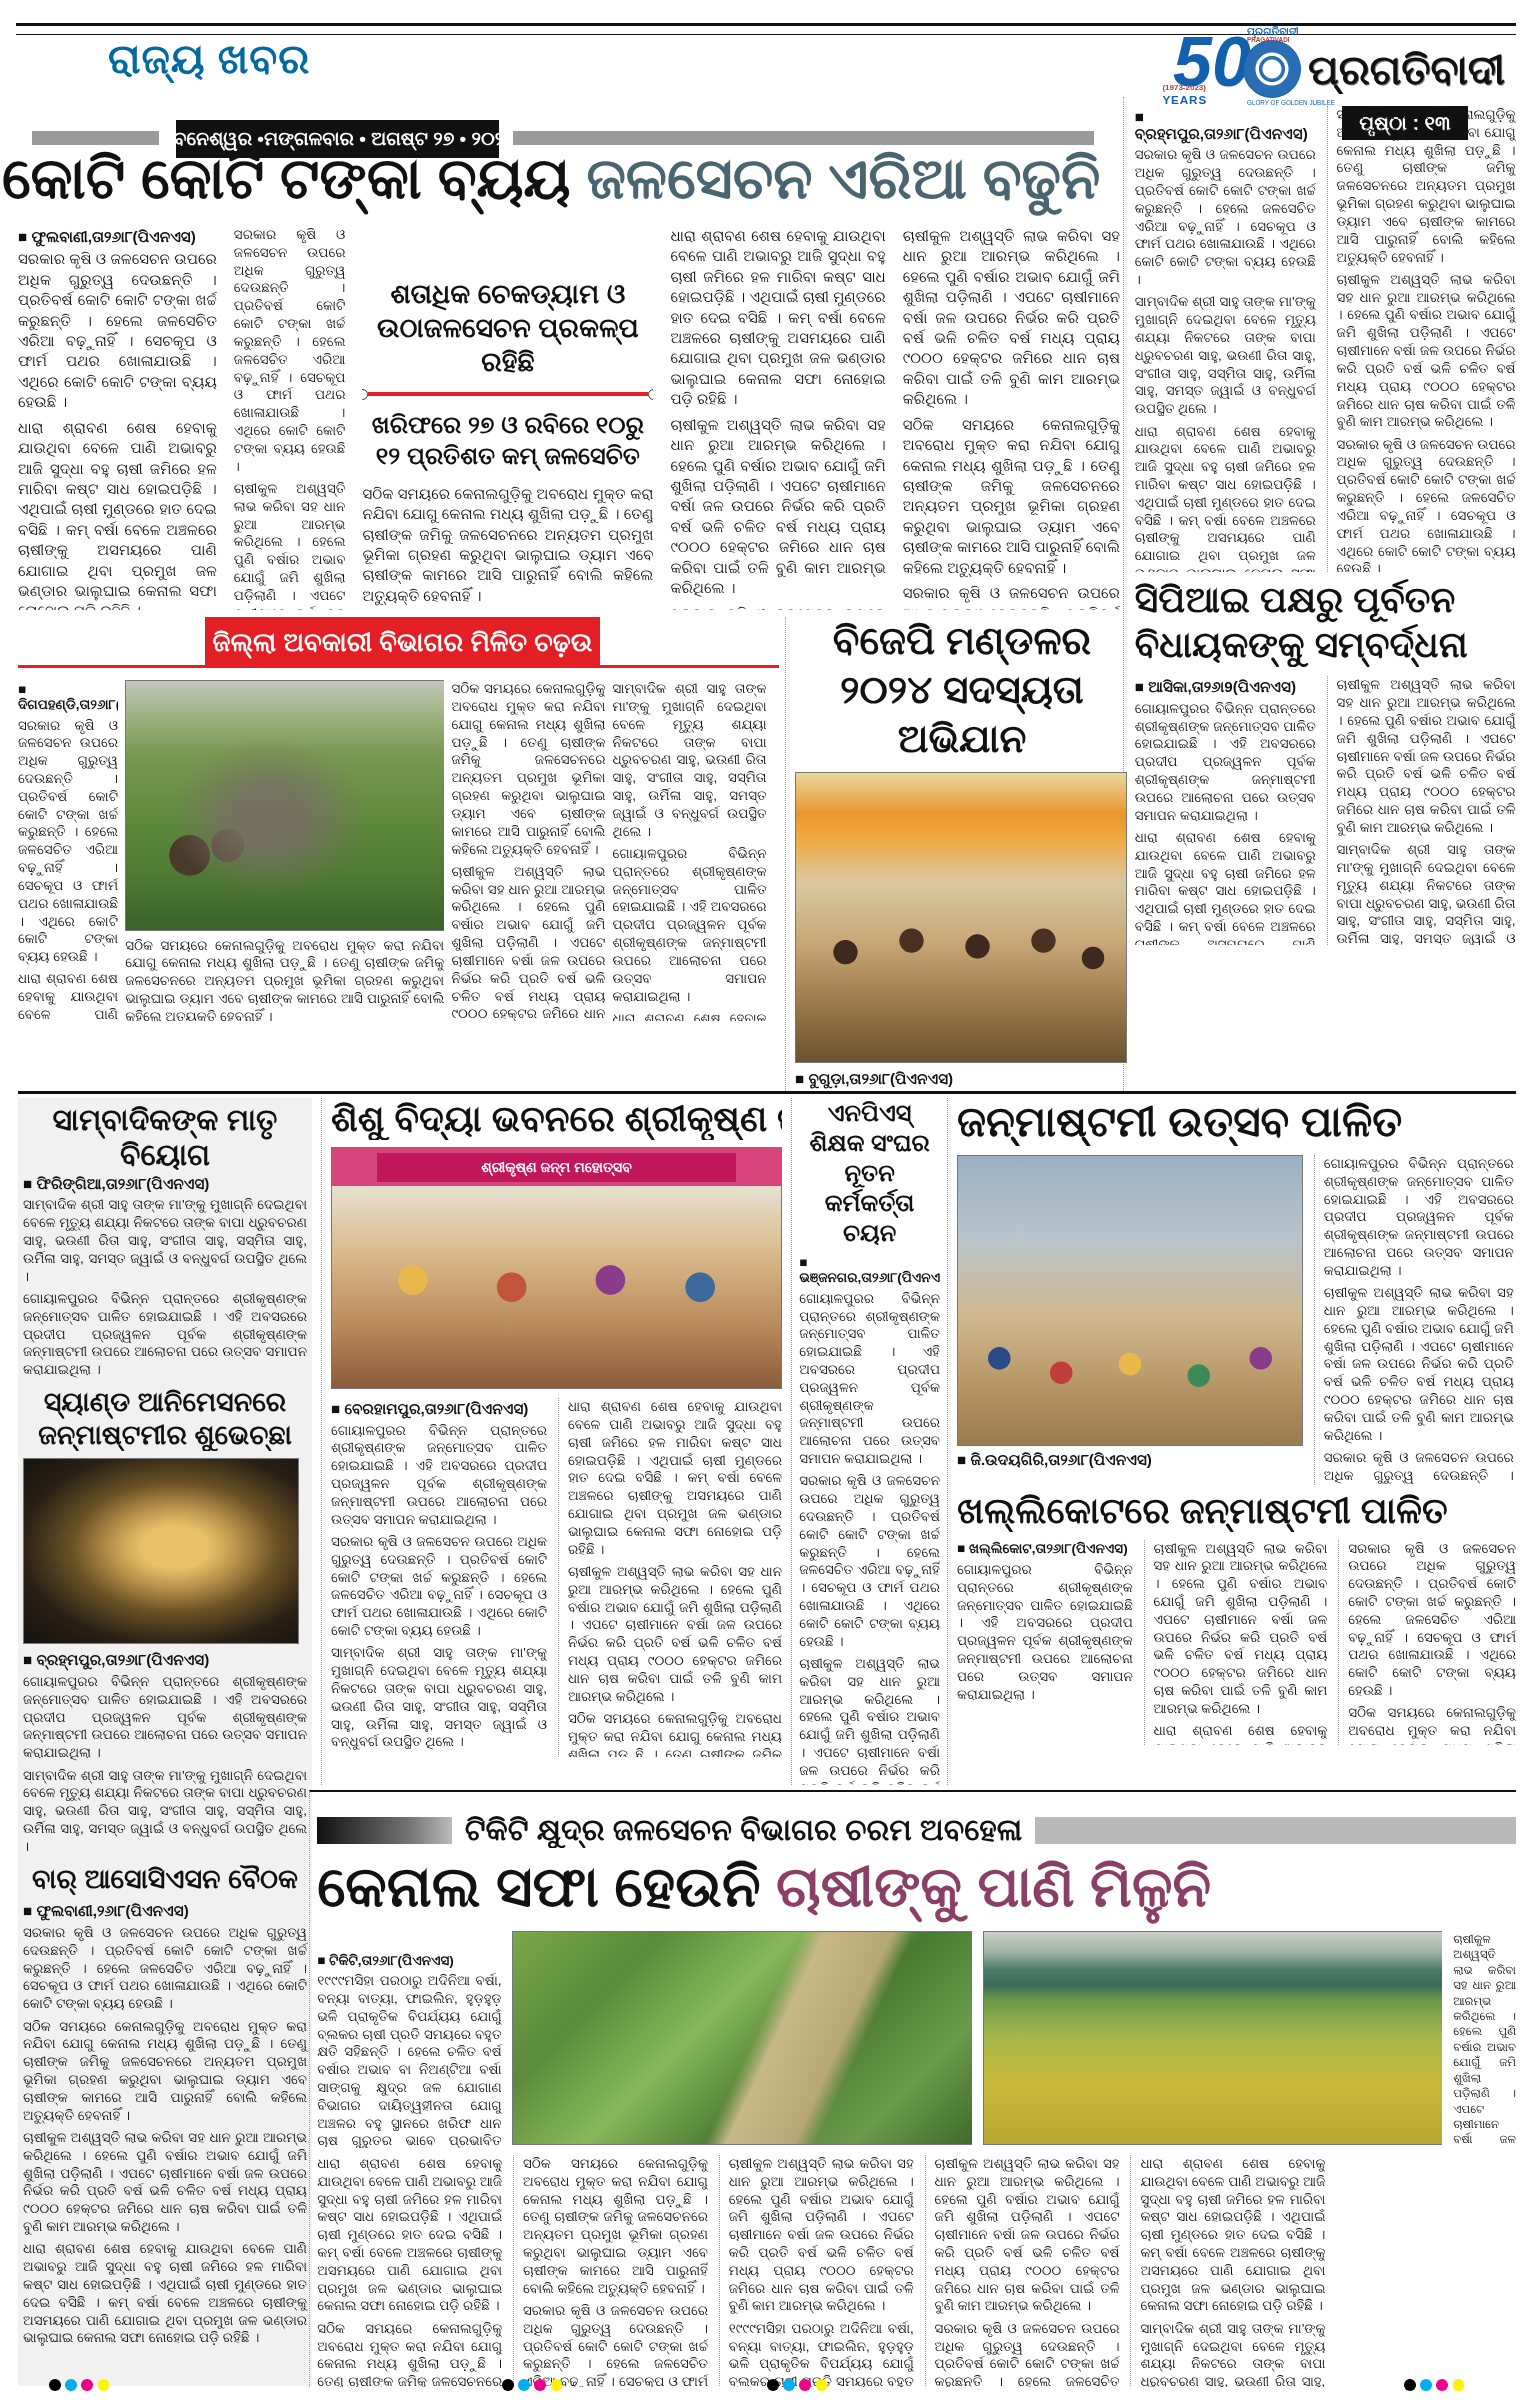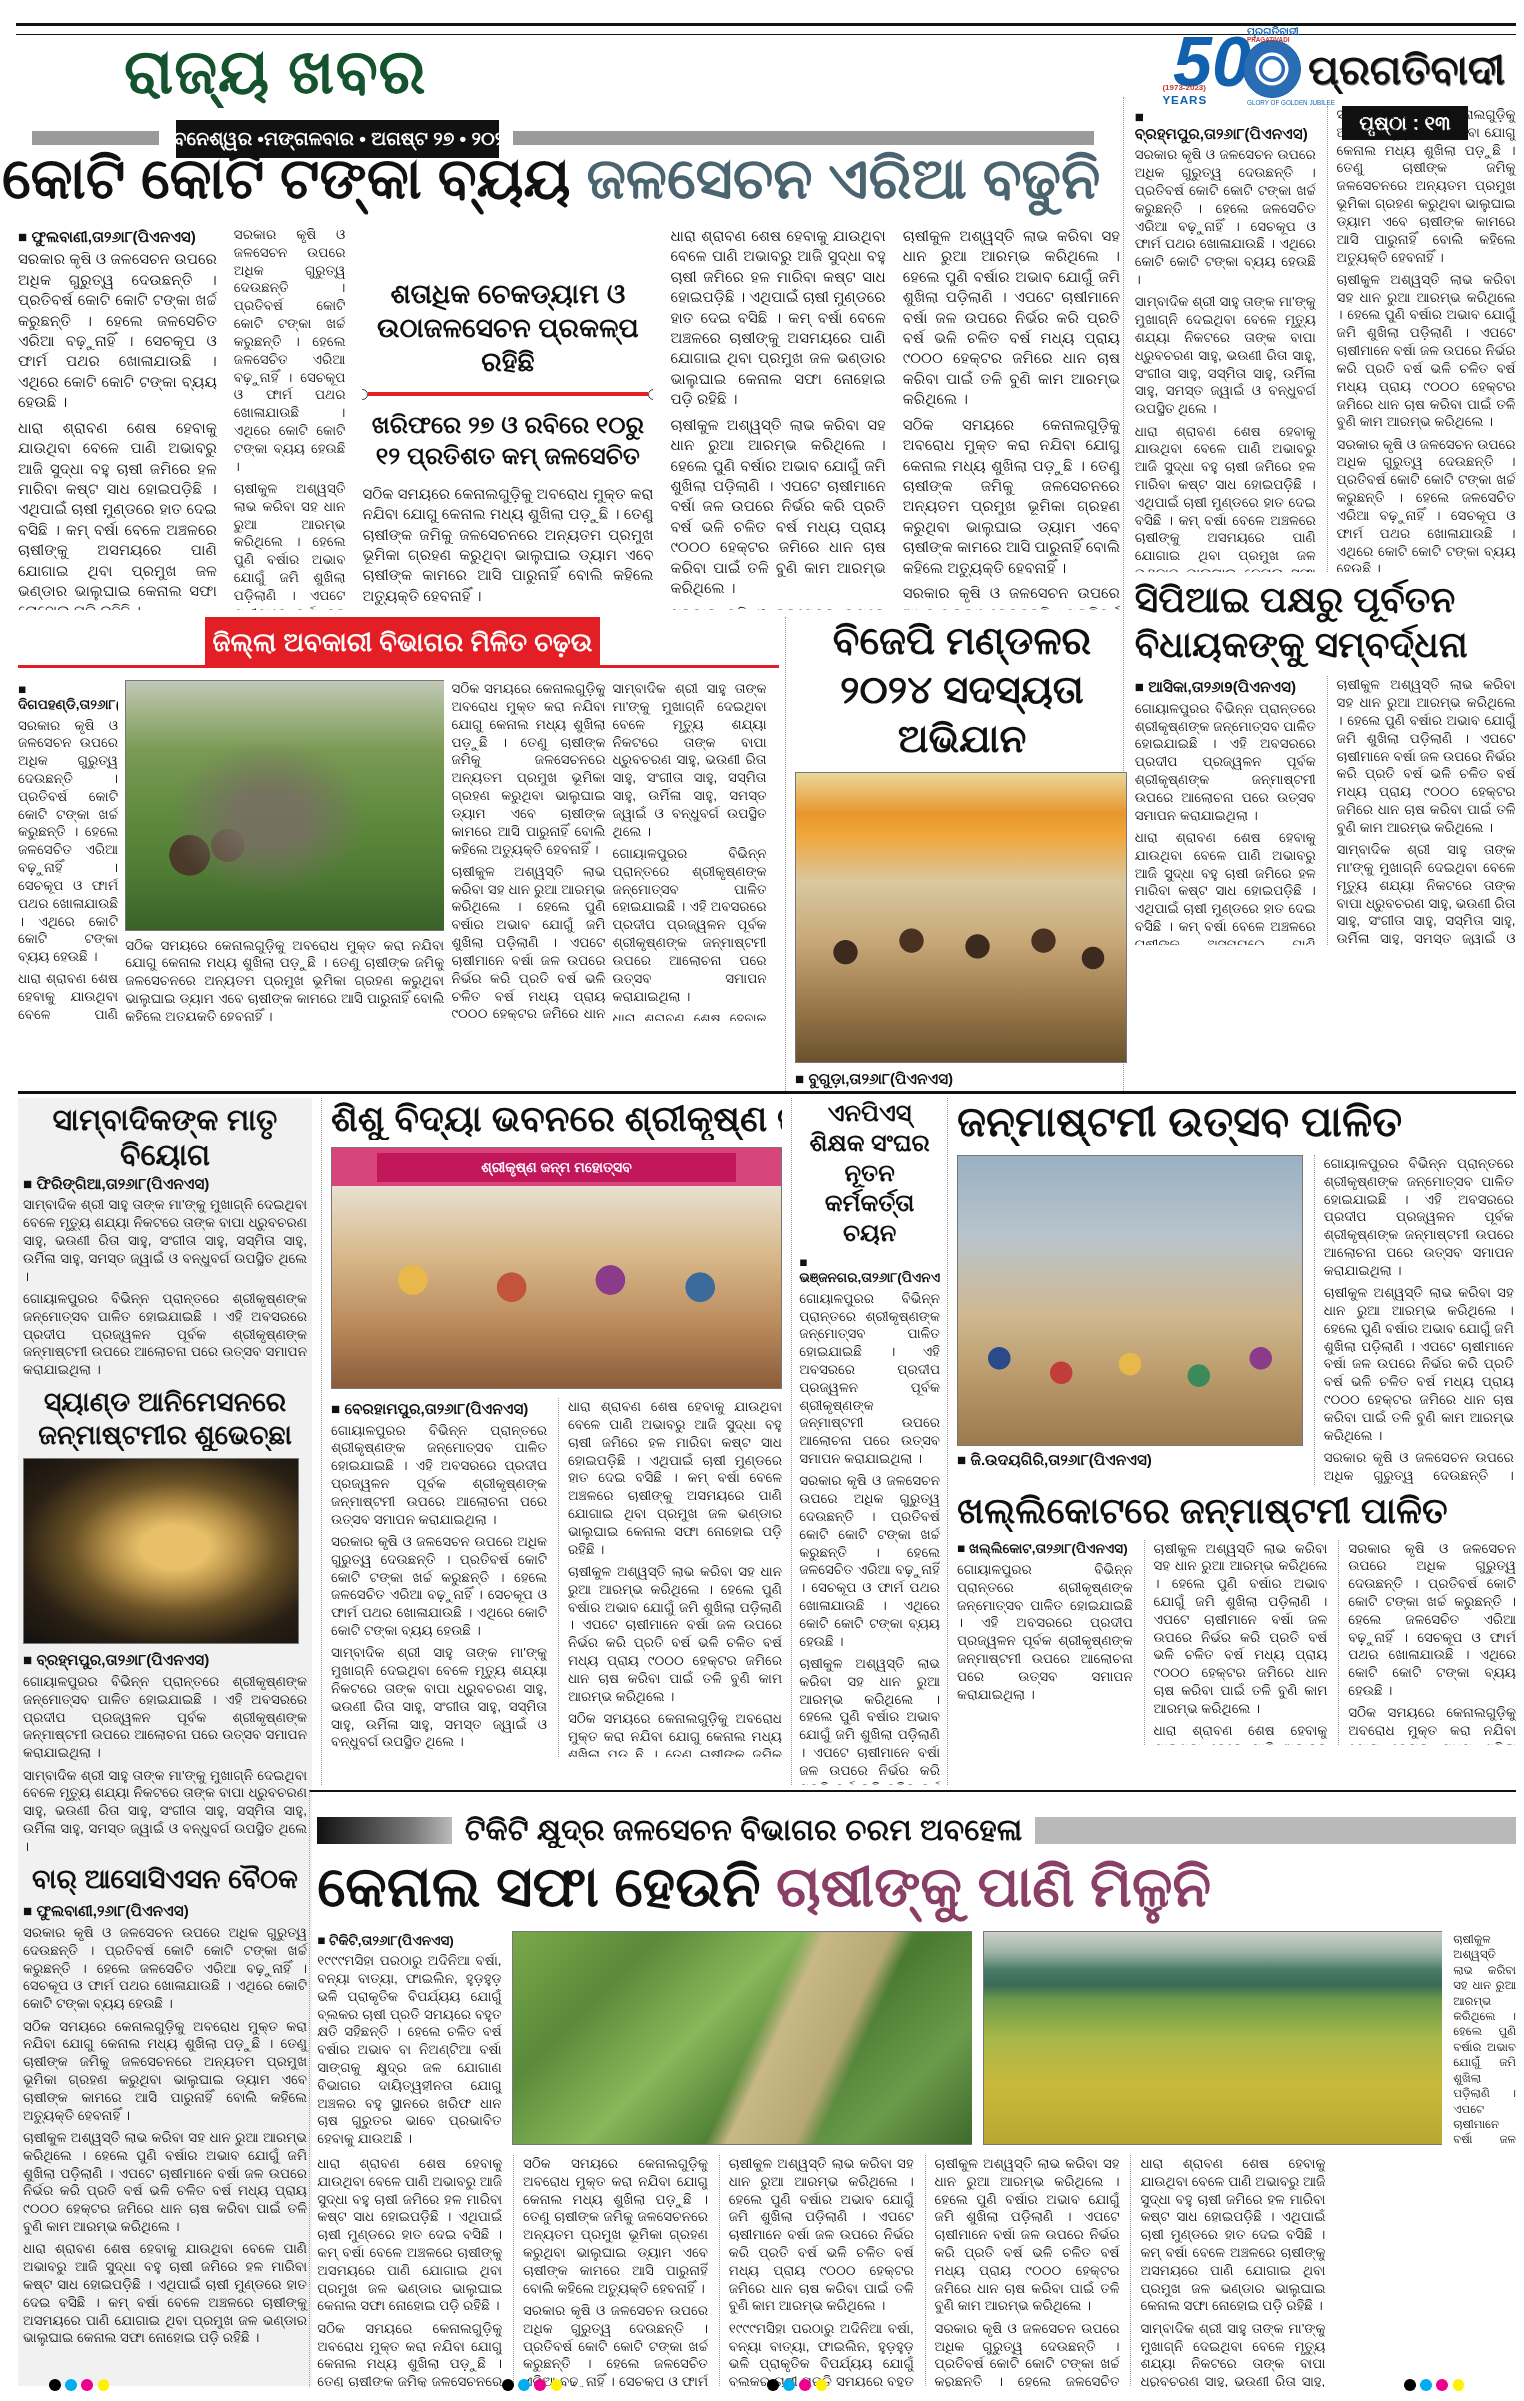--- a/index.html
+++ b/index.html
@@ -3,21 +3,21 @@
 <meta charset="utf-8">
 <style>
   html,body{margin:0;padding:0;background:#fff;}
   .page{position:relative;width:1525px;height:2401px;background:#fff;overflow:hidden;
         font-family:"Liberation Sans","DejaVu Sans",sans-serif;color:#111;}
   .abs{position:absolute;}
   .clip{overflow:hidden;}
   
   .rule-top{left:16px;top:23px;width:1500px;height:8px;border-top:3.6px solid #111;border-bottom:1.8px solid #111;}
   
-  .section-title{left:124px;top:36px;width:377px;font-size:62px;font-weight:700;color:#14532d;letter-spacing:0.9px;}
+  .section-title{left:108px;top:36px;width:377px;font-size:41px;font-weight:700;color:#0369a1;letter-spacing:0.9px;}
   .logo{left:1157px;top:27px;width:359px;height:90px;}
   .logo-fifty{position:absolute;left:16px;top:0px;font-size:70px;line-height:70px;font-weight:700;font-style:italic;color:#1261ae;}
   .logo-years-range{position:absolute;left:5.4px;top:56px;font-size:8px;color:#c0392b;font-weight:700;}
   .logo-years{position:absolute;left:5.4px;top:66px;font-size:11.7px;color:#1261ae;font-weight:700;letter-spacing:0.9px;}
   .logo-emblem{position:absolute;left:86px;top:12.6px;width:56px;height:56px;border-radius:50%;
      background:radial-gradient(circle at 50% 50%, #ffffff 0 9px, #2a6db5 10px 12.6px, #ffffff 13.5px 16px, #2a6db5 17px 28px);
      border:1.8px solid #1261ae;}
   .logo-brand-small{position:absolute;left:90px;top:-1.8px;font-size:10.8px;font-weight:700;color:#1261ae;}
   .logo-brand-en{position:absolute;left:90px;top:9px;font-size:6.3px;color:#c0392b;font-weight:700;}
   .logo-brand{position:absolute;left:151px;top:20px;font-size:41px;font-weight:700;color:#111;text-shadow:0.9px 0.9px 0 #888;}
@@ -309,21 +309,21 @@
   <div class="abs dot-l clip" style="left:309px;top:1790px;width:1207px;height:597px;border-top:2.7px solid #111;padding:5.4px 0 0 7.2px;box-sizing:border-box;">
     <div style="display:flex;align-items:center;margin-top:16px;">
       <div class="kbar-dark"></div>
       <div class="kicker-canal clip">ଟିକିଟି କ୍ଷୁଦ୍ର ଜଳସେଚନ ବିଭାଗର ଚରମ ଅବହେଳା</div>
       <div class="kbar-light"></div>
     </div>
     <div class="hl-canal clip">
       <span>କେନାଲ ସଫା ହେଉନି </span><span class="c2">ଚାଷୀଙ୍କୁ ପାଣି ମିଳୁନି</span>
     </div>
     <div class="cols" style="gap:10.8px;height:217px;margin-top:5.4px;">
-      <div class="col" style="width:185px;">
+      <div class="col" style="width:185px;margin-top:20px;">
         <p class="byline" style="font-size:13.5px;">■ ଟିକିଟି,ତା୨୬ା୮(ପିଏନଏସ)</p>
         <p class="small-p">୧୯୯୯ମସିହା ପରଠାରୁ ଅଦିନିଆ ବର୍ଷା, ବନ୍ୟା ବାତ୍ୟା, ଫାଇଲିନ, ହୁଡ଼ହୁଡ଼ ଭଳି ପ୍ରାକୃତିକ ବିପର୍ଯ୍ୟୟ ଯୋଗୁଁ ବ୍ଲକର ଚାଷୀ ପ୍ରତି ସମୟରେ ବହୁତ କ୍ଷତି ସହିଛନ୍ତି । ହେଲେ ଚଳିତ ବର୍ଷ ବର୍ଷାର ଅଭାବ ବା ନିଅଣ୍ଟିଆ ବର୍ଷା ସାଙ୍ଗକୁ କ୍ଷୁଦ୍ର ଜଳ ଯୋଗାଣ ବିଭାଗର ଦାୟିତ୍ୱହୀନତା ଯୋଗୁ ଅଞ୍ଚଳର ବହୁ ସ୍ଥାନରେ ଖରିଫ ଧାନ ଚାଷ ଗୁରୁତର ଭାବେ ପ୍ରଭାବିତ ହେବାକୁ ଯାଉଅଛି ।</p>
       </div>
       <div class="col">
         <div class="ph ph-canal" style="width:459px;height:212px;"></div>
       </div>
       <div class="col">
         <div class="ph ph-field" style="width:459px;height:212px;"></div>
       </div>
       <div class="col" style="width:63px;">

